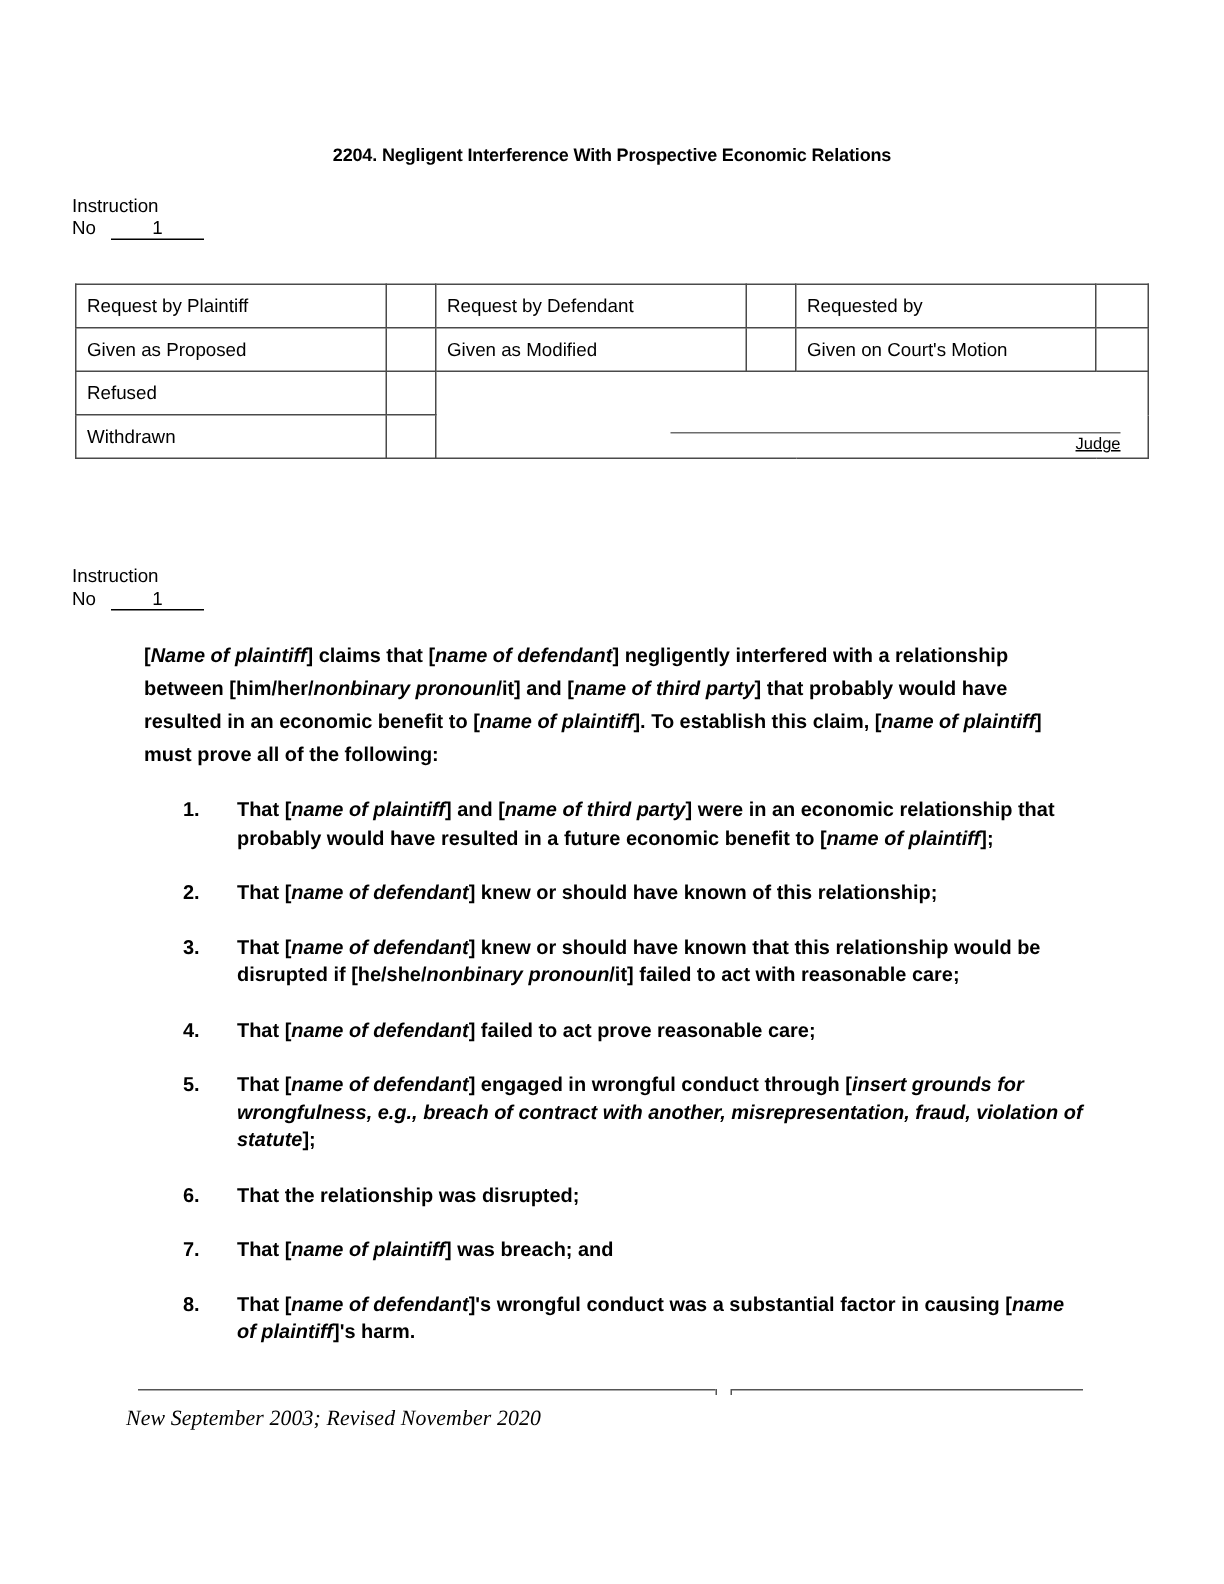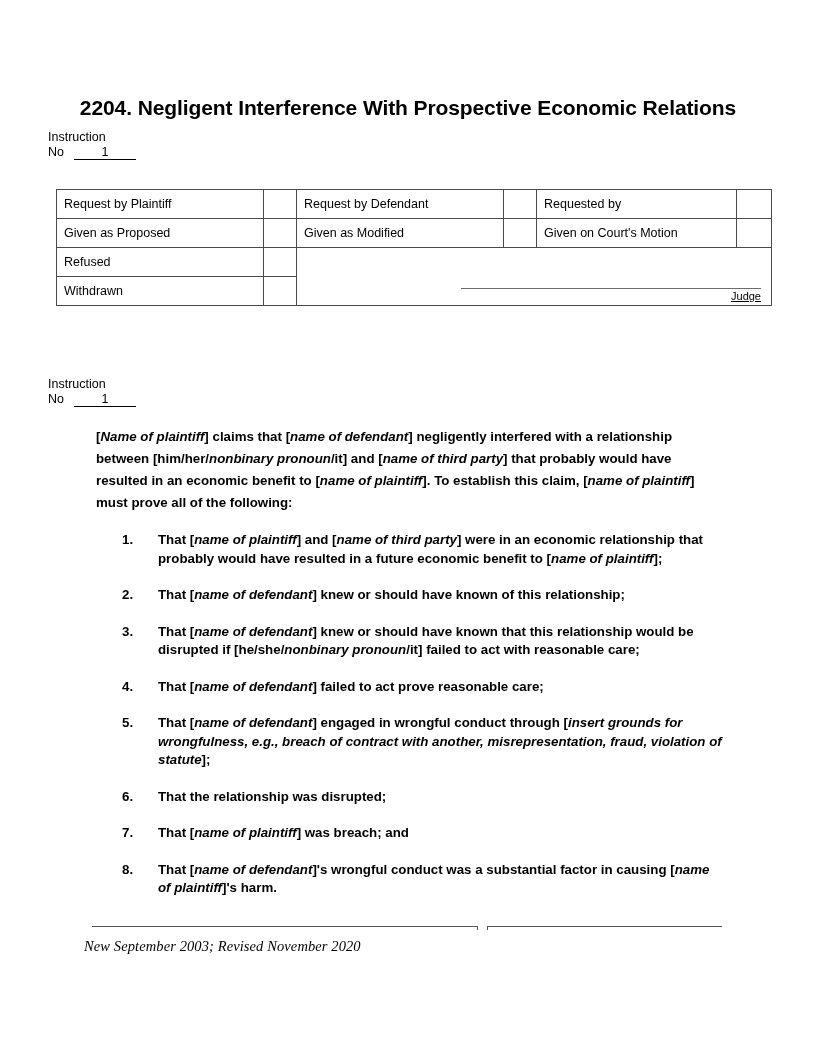--- a/index.html
+++ b/index.html
@@ -23,21 +23,21 @@
     height: 1056px;
   }
 
   
   .doc-title {
     position: absolute;
     top: 96px;
     left: 0;
     width: 816px;
     text-align: center;
-    font-size: 21px;
+    font-size: 12px;
     font-weight: bold;
     letter-spacing: -0.1px;
   }
 
   
   .instr-block {
     position: absolute;
     left: 48px;
     font-size: 12.5px;
     line-height: 15px;
@@ -60,21 +60,21 @@
     line-height: 14px;
     padding-bottom: 0px;
   }
 
   #instr-top { top: 130px; }
   #instr-bottom { top: 377px; }
 
   
   .sig-table {
     position: absolute;
-    left: 56px;
+    left: 50px;
     top: 189px;
     width: 664px;
     border-collapse: collapse;
     table-layout: fixed;
     font-size: 12.5px;
   }
   .sig-table td {
     border: 1px solid #4a4a4a;
     height: 28px;
     padding: 0 0 0 7px;
@@ -90,21 +90,21 @@
   .col-check3 { width: 35px; }
 
   td.merged {
     vertical-align: bottom;
     padding: 0 6px 2px 6px;
     position: relative;
   }
   .judge-wrap {
     width: 300px;
     margin-left: auto;
-    margin-right: 4px;
+    margin-right: 12px;
     text-align: right;
     text-decoration: underline;
   }
   .judge-line {
     border-top: 1.3px solid #6d6d6d;
     height: 0;
     width: 100%;
   }
   .judge-label {
     font-size: 11px;

